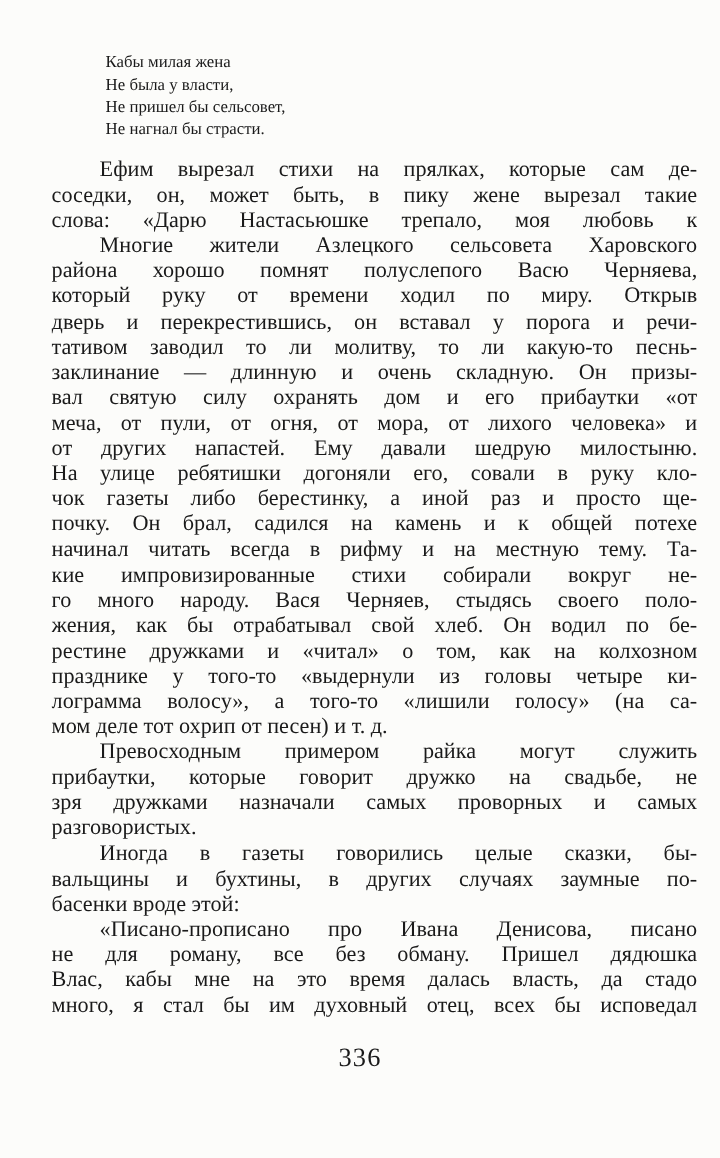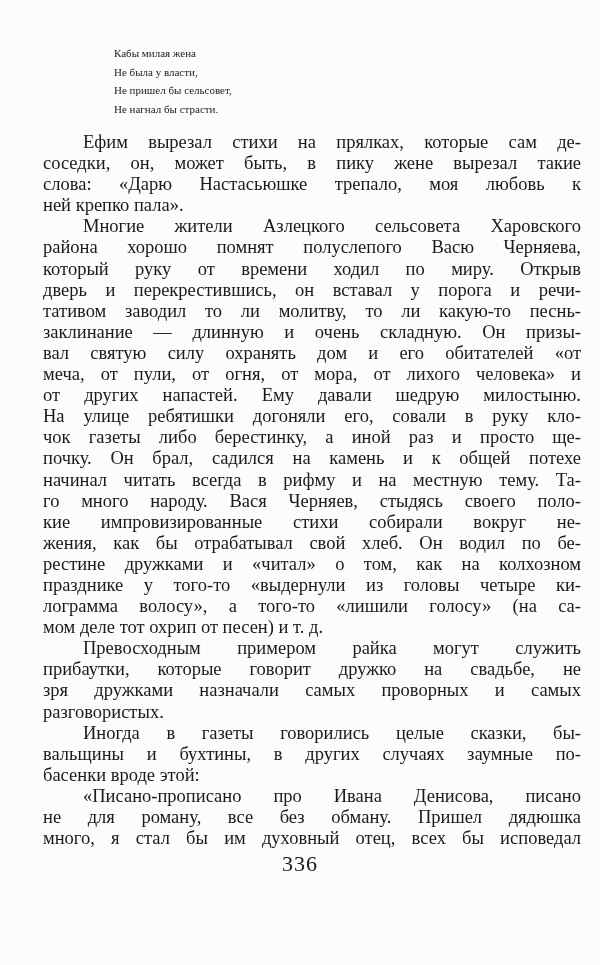--- a/index.html
+++ b/index.html
@@ -11,22 +11,22 @@
     position: relative;
     width: 600px;
     height: 965px;
     background: #fcfcfa;
     color: #1a1a1a;
     font-family: "Liberation Serif", "DejaVu Serif", serif;
     overflow: hidden;
   }
   .verse {
     padding-top: 44px;
-    margin-left: 114px;
-    font-size: 11px;
+    margin-left: 88px;
+    font-size: 14px;
     line-height: 18.5px;
   }
   .verse-line {
     white-space: nowrap;
   }
   .body-text {
     margin: 14px 19px 0 43px;
     font-size: 18.5px;
     line-height: 21.1px;
   }
@@ -39,21 +39,21 @@
     height: 21.1px;
     overflow: hidden;
   }
   .line.first {
     text-indent: 40px;
   }
   .line.last {
     text-align-last: left;
   }
   .page-number {
-    margin-top: 3px;
+    margin-top: 20px;
     text-align: center;
     font-size: 22px;
     line-height: 24px;
     letter-spacing: 1px;
   }
 </style>
 </head>
 <body>
 
 <div class="page">
@@ -63,57 +63,57 @@
     <div class="verse-line">Не была у власти,</div>
     <div class="verse-line">Не пришел бы сельсовет,</div>
     <div class="verse-line">Не нагнал бы страсти.</div>
   </div>
 
   <div class="body-text" id="paragraphs">
       <div class="paragraph">
         <div class="line first">Ефим вырезал стихи на прялках, которые сам де-</div>
         <div class="line">соседки, он, может быть, в пику жене вырезал такие</div>
         <div class="line">слова: «Дарю Настасьюшке трепало, моя любовь к</div>
-        <div class="line last">ней крепко пала».</div>
       </div>
       <div class="paragraph">
         <div class="line first">Многие жители Азлецкого сельсовета Харовского</div>
         <div class="line">района хорошо помнят полуслепого Васю Черняева,</div>
         <div class="line">который руку от времени ходил по миру. Открыв</div>
         <div class="line">дверь и перекрестившись, он вставал у порога и речи-</div>
         <div class="line">тативом заводил то ли молитву, то ли какую-то песнь-</div>
         <div class="line">заклинание — длинную и очень складную. Он призы-</div>
-        <div class="line">вал святую силу охранять дом и его обитателей «от</div>
+        <div class="line">вал святую силу охранять дом и его прибаутки «от</div>
         <div class="line">меча, от пули, от огня, от мора, от лихого человека» и</div>
         <div class="line">от других напастей. Ему давали шедрую милостыню.</div>
         <div class="line">На улице ребятишки догоняли его, совали в руку кло-</div>
         <div class="line">чок газеты либо берестинку, а иной раз и просто ще-</div>
         <div class="line">почку. Он брал, садился на камень и к общей потехе</div>
         <div class="line">начинал читать всегда в рифму и на местную тему. Та-</div>
+        <div class="line">кие импровизированные стихи собирали вокруг не-</div>
         <div class="line">го много народу. Вася Черняев, стыдясь своего поло-</div>
-        <div class="line">кие импровизированные стихи собирали вокруг не-</div>
         <div class="line">жения, как бы отрабатывал свой хлеб. Он водил по бе-</div>
         <div class="line">рестине дружками и «читал» о том, как на колхозном</div>
         <div class="line">празднике у того-то «выдернули из головы четыре ки-</div>
         <div class="line">лограмма волосу», а того-то «лишили голосу» (на са-</div>
         <div class="line last">мом деле тот охрип от песен) и т. д.</div>
       </div>
       <div class="paragraph">
         <div class="line first">Превосходным примером райка могут служить</div>
         <div class="line">прибаутки, которые говорит дружко на свадьбе, не</div>
         <div class="line">зря дружками назначали самых проворных и самых</div>
         <div class="line last">разговористых.</div>
       </div>
       <div class="paragraph">
         <div class="line first">Иногда в газеты говорились целые сказки, бы-</div>
         <div class="line">вальщины и бухтины, в других случаях заумные по-</div>
         <div class="line last">басенки вроде этой:</div>
       </div>
       <div class="paragraph">
         <div class="line first">«Писано-прописано про Ивана Денисова, писано</div>
         <div class="line">не для роману, все без обману. Пришел дядюшка</div>
+        <div class="line">Влас, кабы мне на это время далась власть, да стадо</div>
         <div class="line">много, я стал бы им духовный отец, всех бы исповедал</div>
       </div>
     </div>
 
   <div class="page-number">336</div>
 
 </div>
 
 </body></html>

